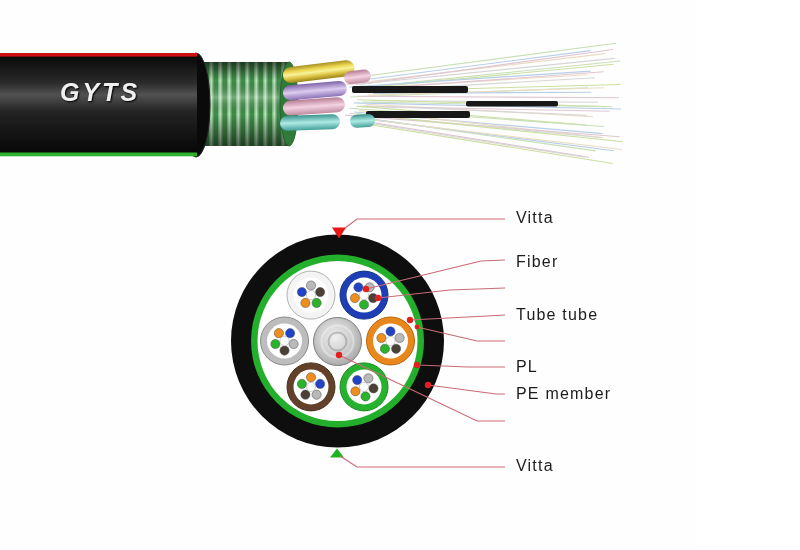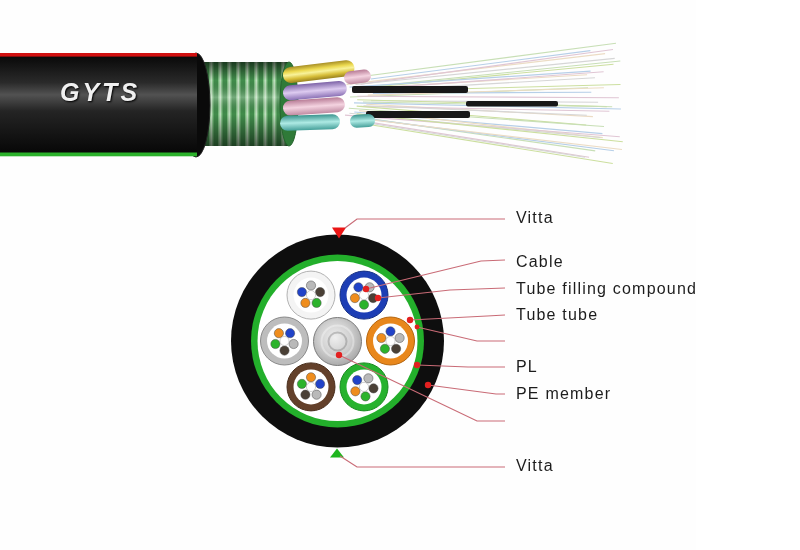--- a/index.html
+++ b/index.html
@@ -246,20 +246,19 @@
       <circle class="dot" cx="417" cy="365" r="3.2"></circle>
       <circle class="dot" cx="428" cy="385" r="3.2"></circle>
       <circle class="dot" cx="339" cy="355" r="3.2"></circle>
     </g>
   </g>
 </svg>
 
 <div class="gyts">GYTS</div>
 
 <div class="part-label" style="top:209px">Vitta</div>
-<div class="part-label" style="top:253px">Cable</div>
-<div class="part-label" style="top:280px">Tube filling compound</div>
+<div class="part-label" style="top:253px">Fiber</div>
 <div class="part-label" style="top:306px">Tube tube</div>
 <div class="part-label" style="top:358px">PL</div>
 <div class="part-label" style="top:385px">PE member</div>
 <div class="part-label" style="top:457px">Vitta</div>
 
 </div>
 
 </body></html>

